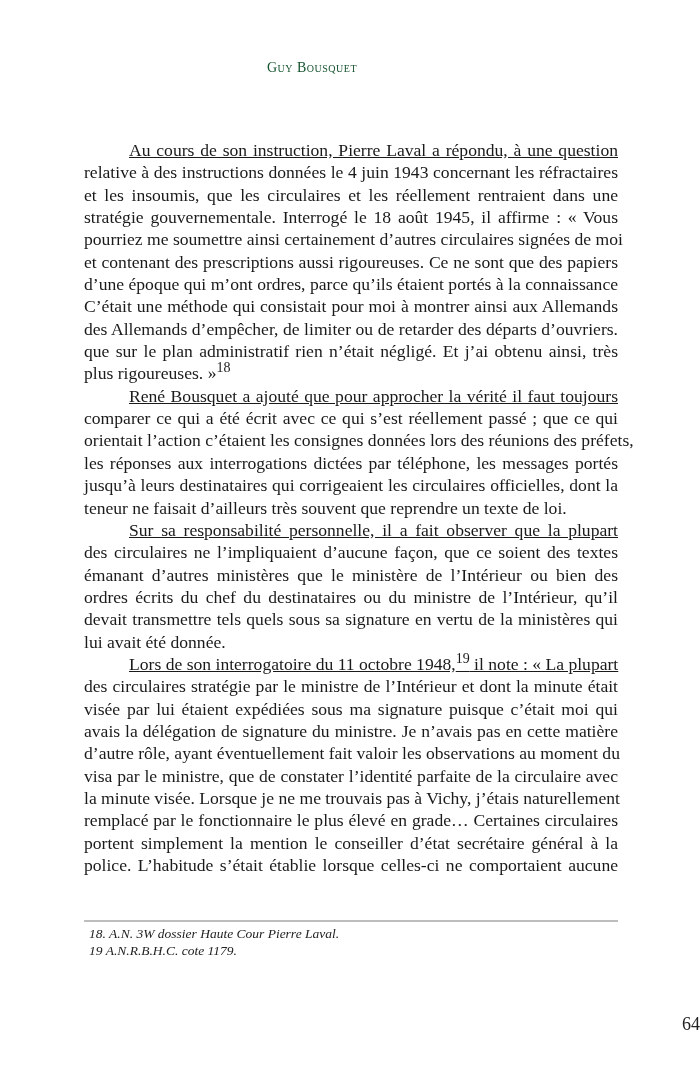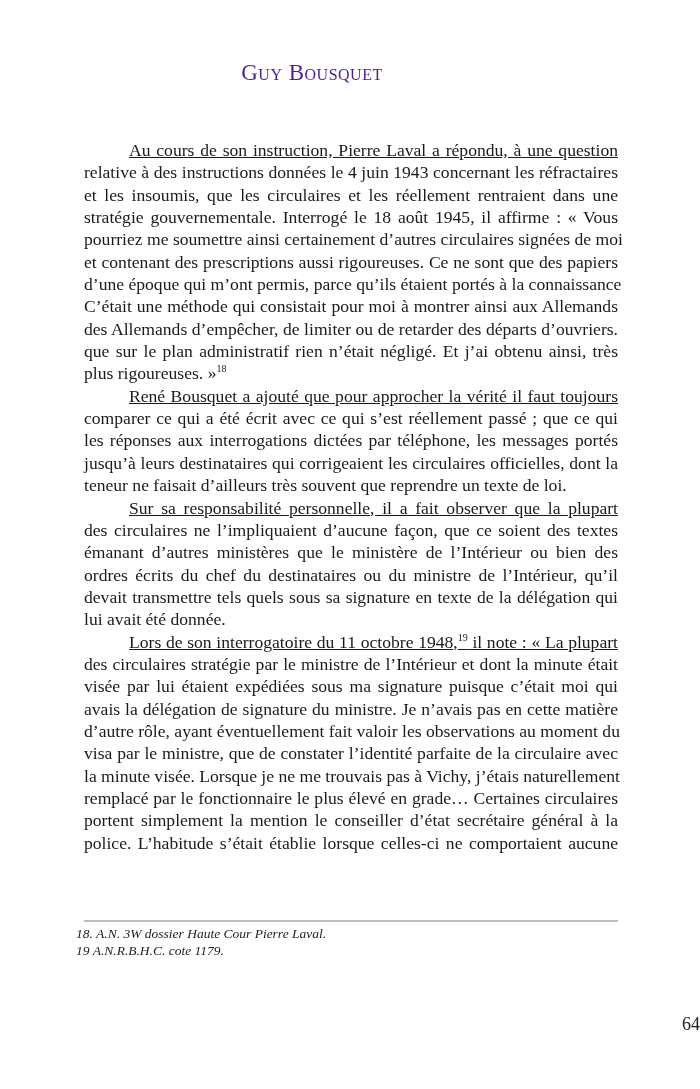--- a/index.html
+++ b/index.html
@@ -14,24 +14,24 @@
       overflow: hidden;
       font-family: "Liberation Serif", "DejaVu Serif", serif;
       color: #1a1a1a;
     }
     .running-head {
       position: absolute;
       top: 60px;
       left: 0;
       width: 624px;
       text-align: center;
-      font-size: 23px;
+      font-size: 14px;
       font-variant: small-caps;
       letter-spacing: 0.5px;
-      color: #4c1d95;
+      color: #14532d;
     }
     .text-block {
       position: absolute;
       top: 139px;
       left: 84px;
       width: 534px;
       font-size: 17.6px;
       line-height: 22.35px;
     }
     .line {
@@ -42,36 +42,36 @@
       height: 22.35px;
     }
     .line.last {
       text-align-last: left;
     }
     .line.indent {
       padding-left: 45px;
       text-decoration: underline;
     }
     sup {
-      font-size: 10px;
+      font-size: 14px;
       line-height: 0;
       vertical-align: 7px;
     }
     .fn-rule {
       position: absolute;
       top: 920px;
       left: 84px;
       width: 534px;
       height: 2px;
       background: #bdbdbd;
     }
     .footnotes {
       position: absolute;
       top: 925px;
-      left: 76px;
+      left: 89px;
       width: 534px;
       font-size: 13.5px;
       line-height: 17px;
       font-style: italic;
       color: #222;
     }
     .footnotes .fn {
       display: block;
       white-space: nowrap;
     }
@@ -92,41 +92,42 @@
 
 <div class="text-block">
 
   <div>
     <span class="line indent">Au cours de son instruction, Pierre Laval a répondu, à une question</span>
     <span class="line">relative à des instructions données le 4 juin 1943 concernant les réfractaires</span>
     <span class="line">et les insoumis, que les circulaires et les réellement rentraient dans une</span>
     <span class="line">stratégie gouvernementale. Interrogé le 18 août 1945, il affirme : « Vous</span>
     <span class="line">pourriez me soumettre ainsi certainement d’autres circulaires signées de moi</span>
     <span class="line">et contenant des prescriptions aussi rigoureuses. Ce ne sont que des papiers</span>
-    <span class="line">d’une époque qui m’ont permis, parce qu’ils étaient portés à la connaissance</span>
+    <span class="line">d’une époque qui m’ont ordres, parce qu’ils étaient portés à la connaissance</span>
     <span class="line">C’était une méthode qui consistait pour moi à montrer ainsi aux Allemands</span>
     <span class="line">des Allemands d’empêcher, de limiter ou de retarder des départs d’ouvriers.</span>
     <span class="line">que sur le plan administratif rien n’était négligé. Et j’ai obtenu ainsi, très</span>
     <span class="line last"><span>plus rigoureuses. »</span><sup>18</sup></span>
   </div>
 
   <div>
     <span class="line indent">René Bousquet a ajouté que pour approcher la vérité il faut toujours</span>
     <span class="line">comparer ce qui a été écrit avec ce qui s’est réellement passé ; que ce qui</span>
+    <span class="line">orientait l’action c’étaient les consignes données lors des réunions des préfets,</span>
     <span class="line">les réponses aux interrogations dictées par téléphone, les messages portés</span>
     <span class="line">jusqu’à leurs destinataires qui corrigeaient les circulaires officielles, dont la</span>
     <span class="line last">teneur ne faisait d’ailleurs très souvent que reprendre un texte de loi.</span>
   </div>
 
   <div>
     <span class="line indent">Sur sa responsabilité personnelle, il a fait observer que la plupart</span>
     <span class="line">des circulaires ne l’impliquaient d’aucune façon, que ce soient des textes</span>
     <span class="line">émanant d’autres ministères que le ministère de l’Intérieur ou bien des</span>
     <span class="line">ordres écrits du chef du destinataires ou du ministre de l’Intérieur, qu’il</span>
-    <span class="line">devait transmettre tels quels sous sa signature en texte de la délégation qui</span>
+    <span class="line">devait transmettre tels quels sous sa signature en vertu de la ministères qui</span>
     <span class="line last">lui avait été donnée.</span>
   </div>
 
   <div>
     <span class="line indent"><span>Lors de son interrogatoire du 11 octobre 1948,</span><sup>19</sup><span> il note : « La plupart</span></span>
     <span class="line">des circulaires stratégie par le ministre de l’Intérieur et dont la minute était</span>
     <span class="line">visée par lui étaient expédiées sous ma signature puisque c’était moi qui</span>
     <span class="line">avais la délégation de signature du ministre. Je n’avais pas en cette matière</span>
     <span class="line">d’autre rôle, ayant éventuellement fait valoir les observations au moment du</span>
     <span class="line">visa par le ministre, que de constater l’identité parfaite de la circulaire avec</span>

